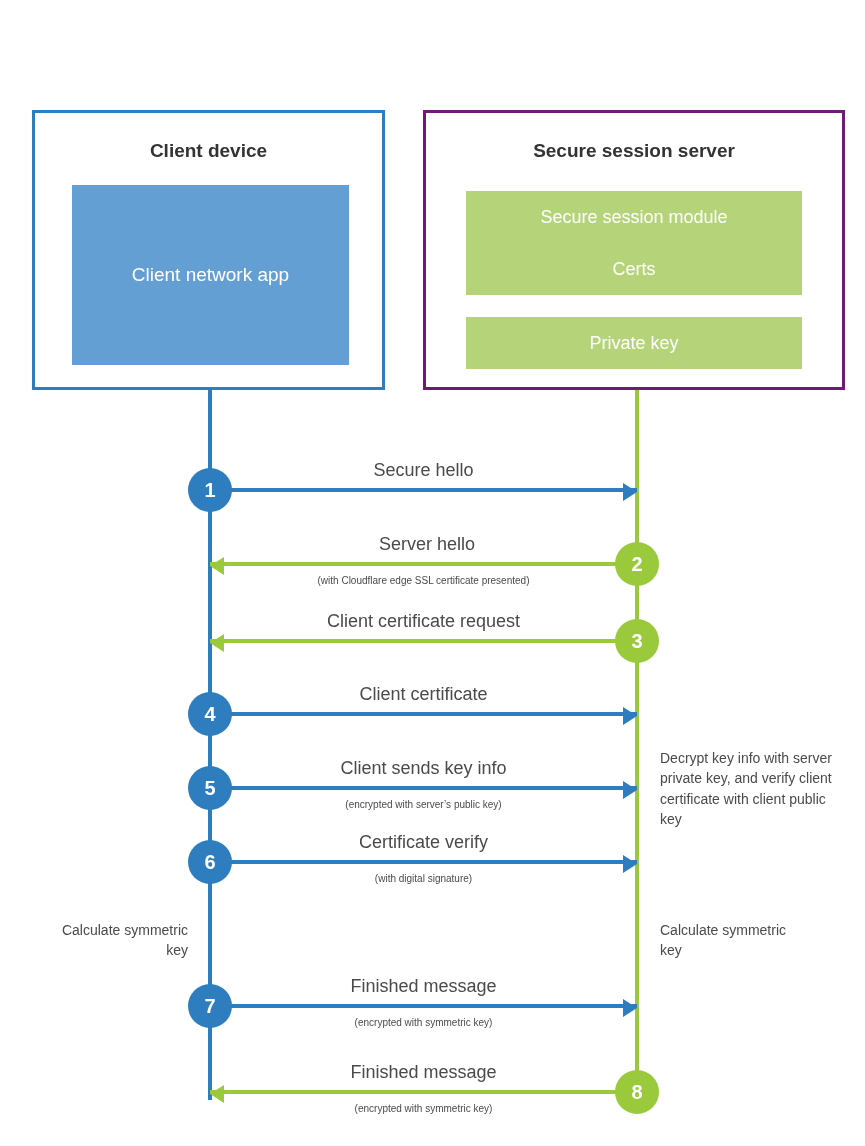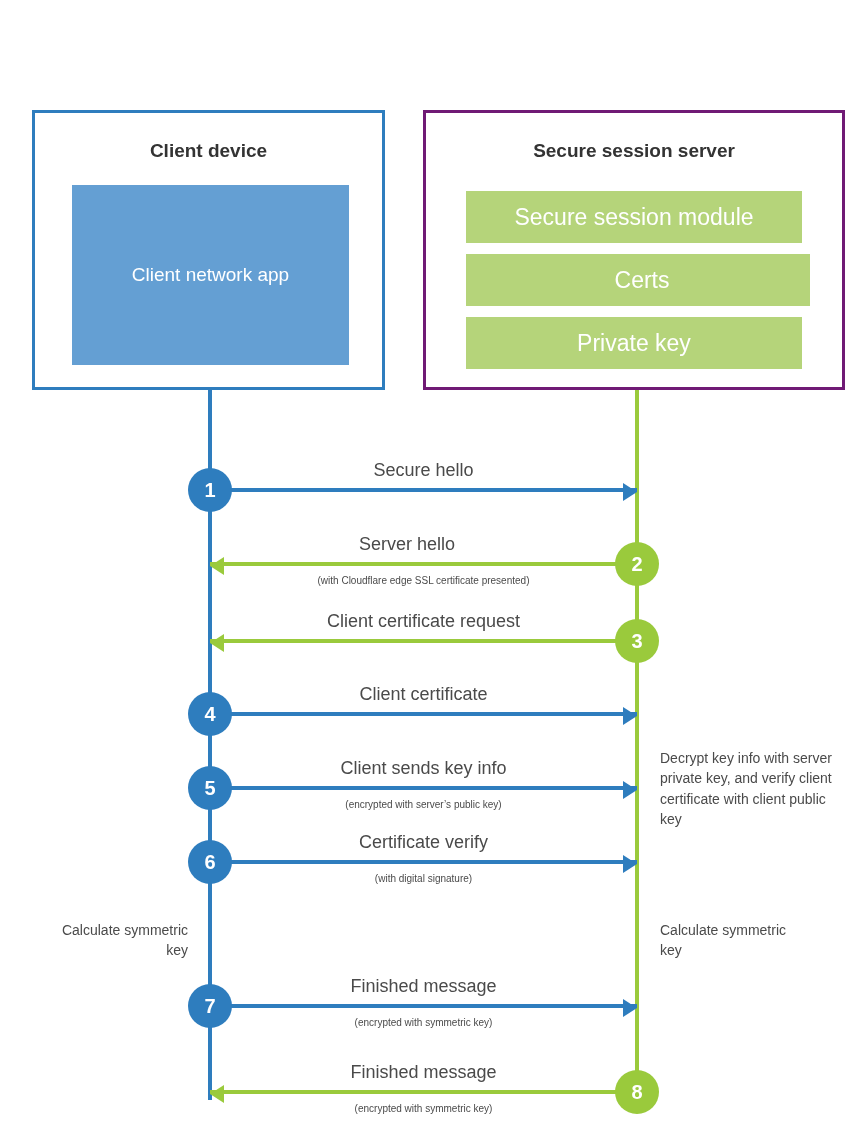--- a/index.html
+++ b/index.html
@@ -85,24 +85,24 @@
     position: absolute;
     left: 40px;
     width: 336px;
     height: 52px;
     background: #b5d47a;
     color: #ffffff;
     display: flex;
     align-items: center;
     justify-content: center;
     text-align: center;
-    font-size: 23px;
+    font-size: 18px;
   }
   .server-bar.b0 { top: 78px; }
-  .server-bar.b1 { top: 141px; padding-left: 8px; }
+  .server-bar.b1 { top: 130px; }
   .server-bar.b2 { top: 204px; }
 
   
   .lifeline {
     position: absolute;
     width: 4px;
   }
   .lifeline.client {
     left: 208px;
     top: 390px;
@@ -206,21 +206,21 @@
   <div id="messages">
       <div class="msg" style="top: 490px;">
         <div class="arrow-line" style="background: rgb(46, 125, 190); left: 210px; width: 427px; top: -2px;"></div>
         <div class="arrow-head right" style="border-left-color: rgb(46, 125, 190); left: 623px;"></div>
         <div class="msg-label" style="left: 423.5px; top: -30px;">Secure hello</div>
         <div class="step-circle blue" style="left: 188px; top: -22px;">1</div>
       </div>
       <div class="msg" style="top: 564px;">
         <div class="arrow-line" style="background: rgb(154, 202, 60); left: 210px; width: 427px; top: -2px;"></div>
         <div class="arrow-head left" style="border-right-color: rgb(154, 202, 60); left: 210px;"></div>
-        <div class="msg-label" style="left: 407px; top: -30px;">Server hello</div>
+        <div class="msg-label" style="left: 427px; top: -30px;">Server hello</div>
         <div class="msg-sub" style="left: 423.5px; top: 11px;">(with Cloudflare edge SSL certificate presented)</div>
         <div class="step-circle green" style="left: 615px; top: -22px;">2</div>
       </div>
       <div class="msg" style="top: 641px;">
         <div class="arrow-line" style="background: rgb(154, 202, 60); left: 210px; width: 427px; top: -2px;"></div>
         <div class="arrow-head left" style="border-right-color: rgb(154, 202, 60); left: 210px;"></div>
         <div class="msg-label" style="left: 423.5px; top: -30px;">Client certificate request</div>
         <div class="step-circle green" style="left: 615px; top: -22px;">3</div>
       </div>
       <div class="msg" style="top: 714px;">

